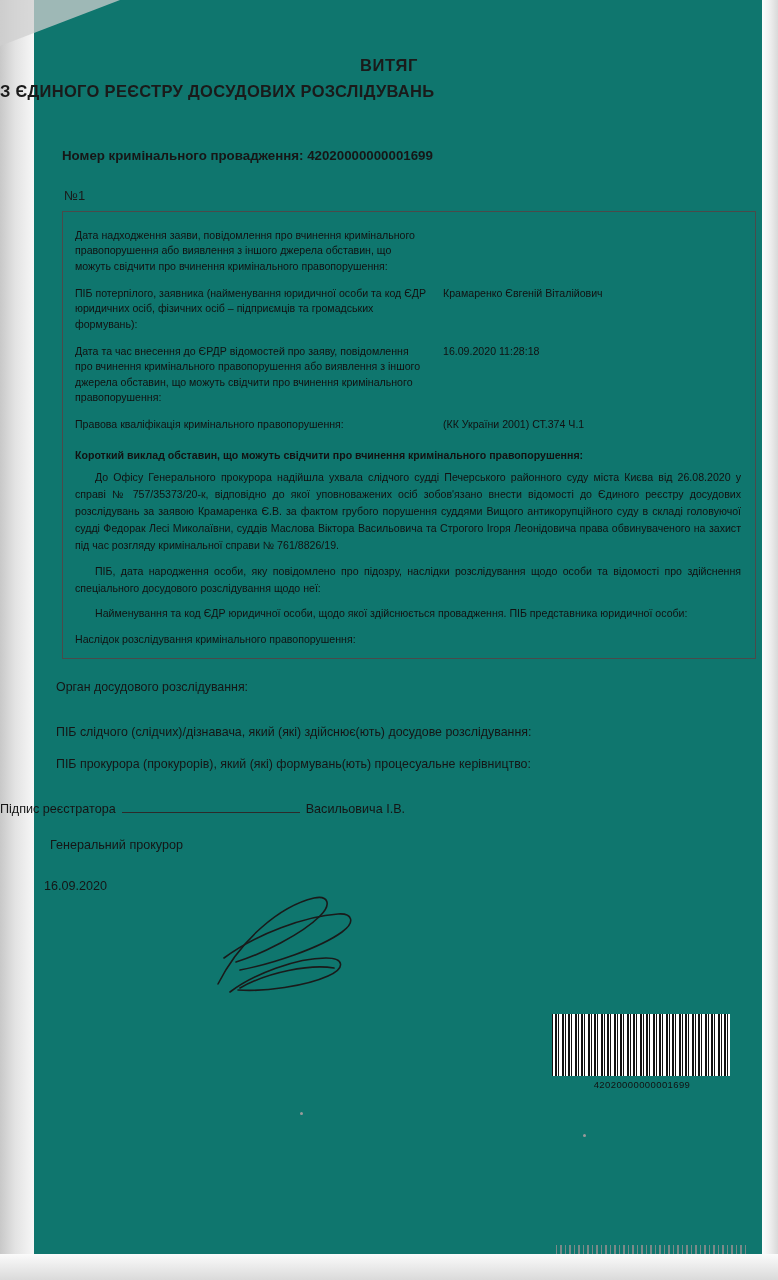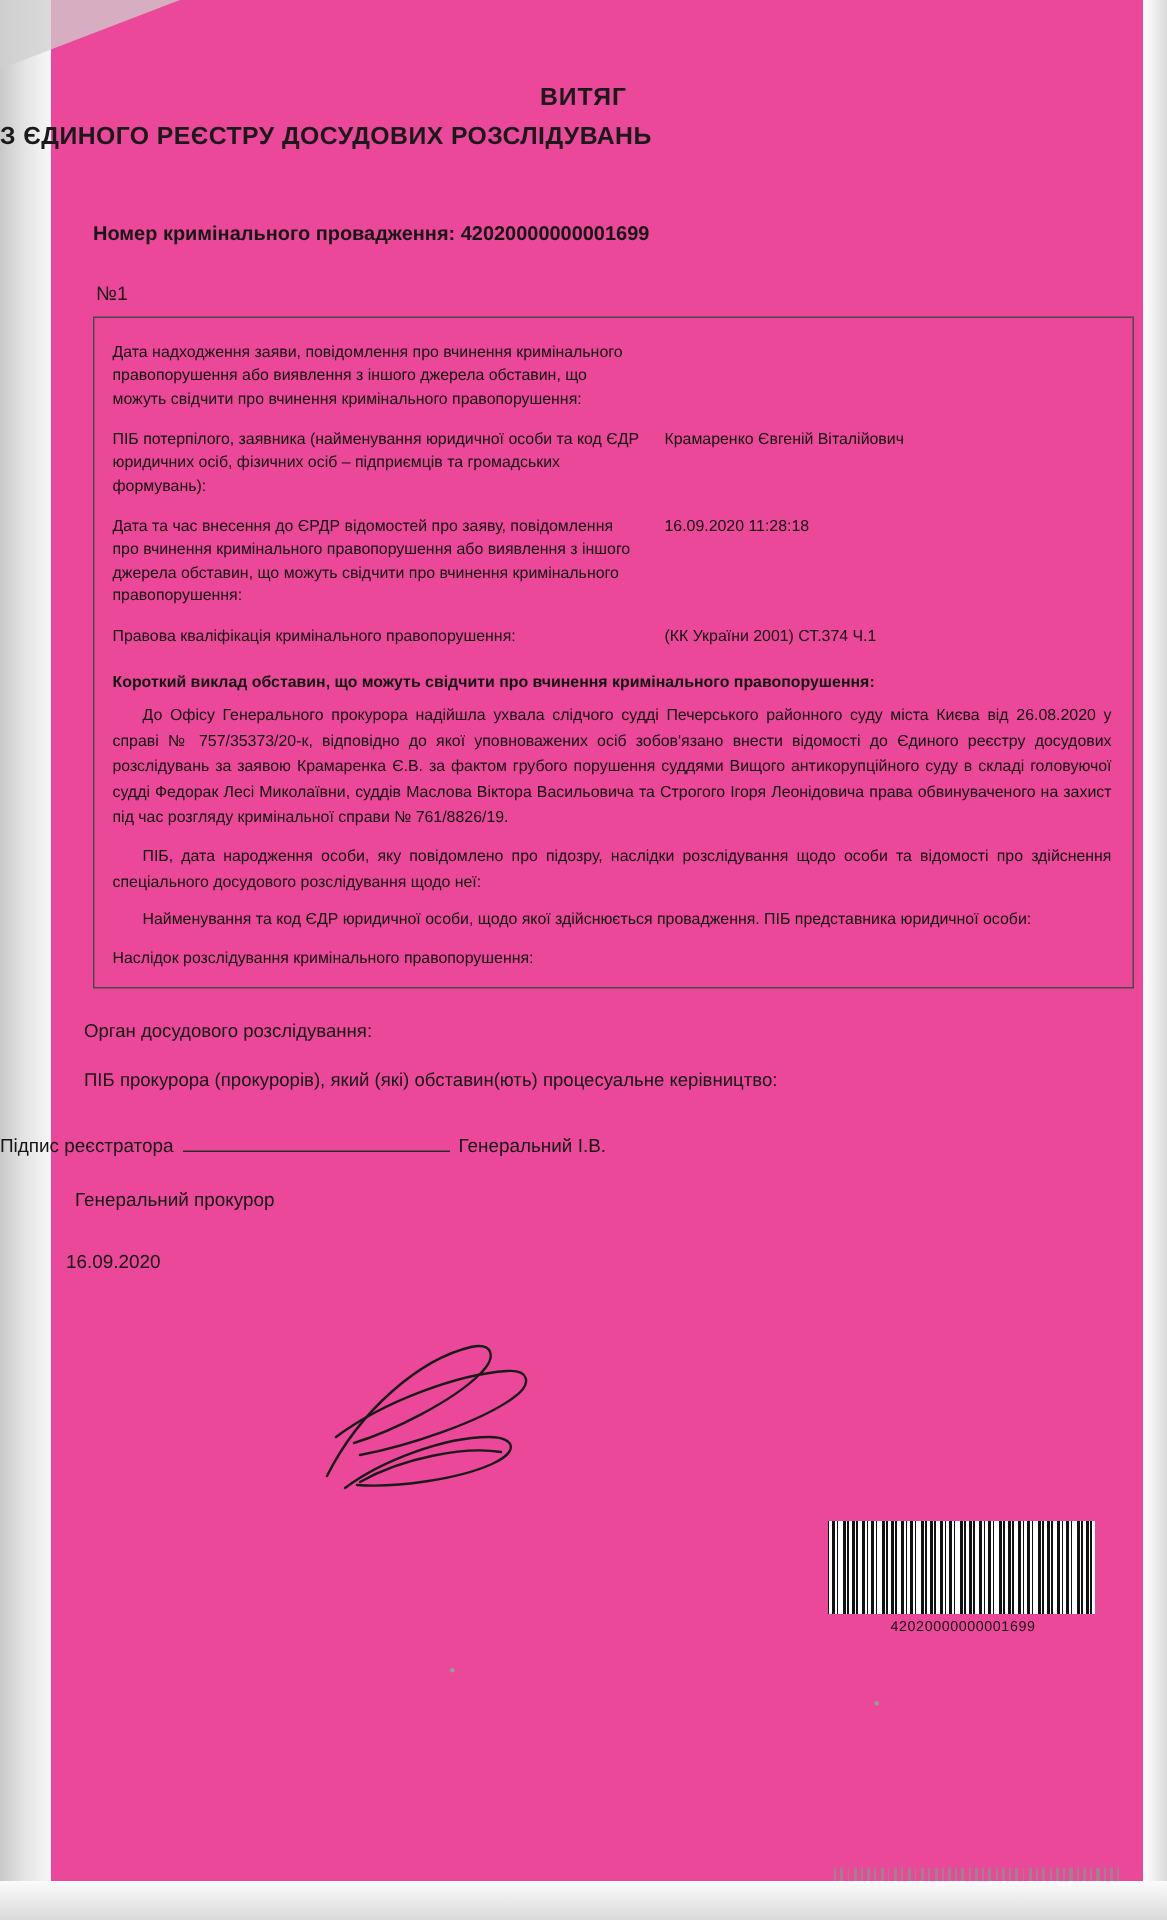--- a/index.html
+++ b/index.html
@@ -13,21 +13,21 @@
     position: relative;
     font-family: "Liberation Sans", sans-serif;
     color: #111;
     overflow: hidden;
   }
 
   
   .page {
     position: absolute;
     inset: 0;
-    background: #ec4899;
+    background: #0f766e;
   }
   .edge-left {
     position: absolute;
     left: 0; top: 0; bottom: 0;
     width: 34px;
     background: linear-gradient(to right, #c8c8c8 0%, #e3e3e3 45%, #f7f7f7 100%);
   }
   .edge-top-left {
     position: absolute;
     left: 0; top: 0;
@@ -276,26 +276,27 @@
 
       <div class="section-head">Короткий виклад обставин, що можуть свідчити про вчинення кримінального правопорушення:</div>
       <div class="para indent">До Офісу Генерального прокурора надійшла ухвала слідчого судді Печерського районного суду міста Києва від 26.08.2020 у справі № 757/35373/20-к, відповідно до якої уповноважених осіб зобов'язано внести відомості до Єдиного реєстру досудових розслідувань за заявою Крамаренка Є.В. за фактом грубого порушення суддями Вищого антикорупційного суду в складі головуючої судді Федорак Лесі Миколаївни, суддів Маслова Віктора Васильовича та Строгого Ігоря Леонідовича права обвинуваченого на захист під час розгляду кримінальної справи № 761/8826/19.</div>
 
       <div class="para indent">ПІБ, дата народження особи, яку повідомлено про підозру, наслідки розслідування щодо особи та відомості про здійснення спеціального досудового розслідування щодо неї:</div>
       <div class="para indent">Найменування та код ЄДР юридичної особи, щодо якої здійснюється провадження. ПІБ представника юридичної особи:</div>
       <div class="row-tail">Наслідок розслідування кримінального правопорушення:</div>
     </div>
 
     <div class="field f1">Орган досудового розслідування:</div>
-    <div class="field f3">ПІБ прокурора (прокурорів), який (які) обставин(ють) процесуальне керівництво:</div>
+    <div class="field f2">ПІБ слідчого (слідчих)/дізнавача, який (які) здійснює(ють) досудове розслідування:</div>
+    <div class="field f3">ПІБ прокурора (прокурорів), який (які) формувань(ють) процесуальне керівництво:</div>
 
     <div class="sign-row">
       <span>Підпис реєстратора</span>
       <span class="sign-line"></span>
-      <span>Генеральний І.В.</span>
+      <span>Васильовича І.В.</span>
     </div>
 
     <div class="gen-pros">Генеральний прокурор</div>
 
     <div class="bottom-date">16.09.2020</div>
 
     <svg class="signature" viewBox="0 0 180 112">
       <g fill="none" stroke="#1a1a1a" stroke-width="1.6" stroke-linecap="round">
         <path d="M8 96 C30 52, 70 18, 104 10 C118 7, 122 16, 110 28 C92 46, 52 66, 26 74"></path>
         <path d="M14 70 C46 46, 96 28, 128 26 C142 25, 146 34, 132 44 C110 60, 62 76, 30 82"></path>

